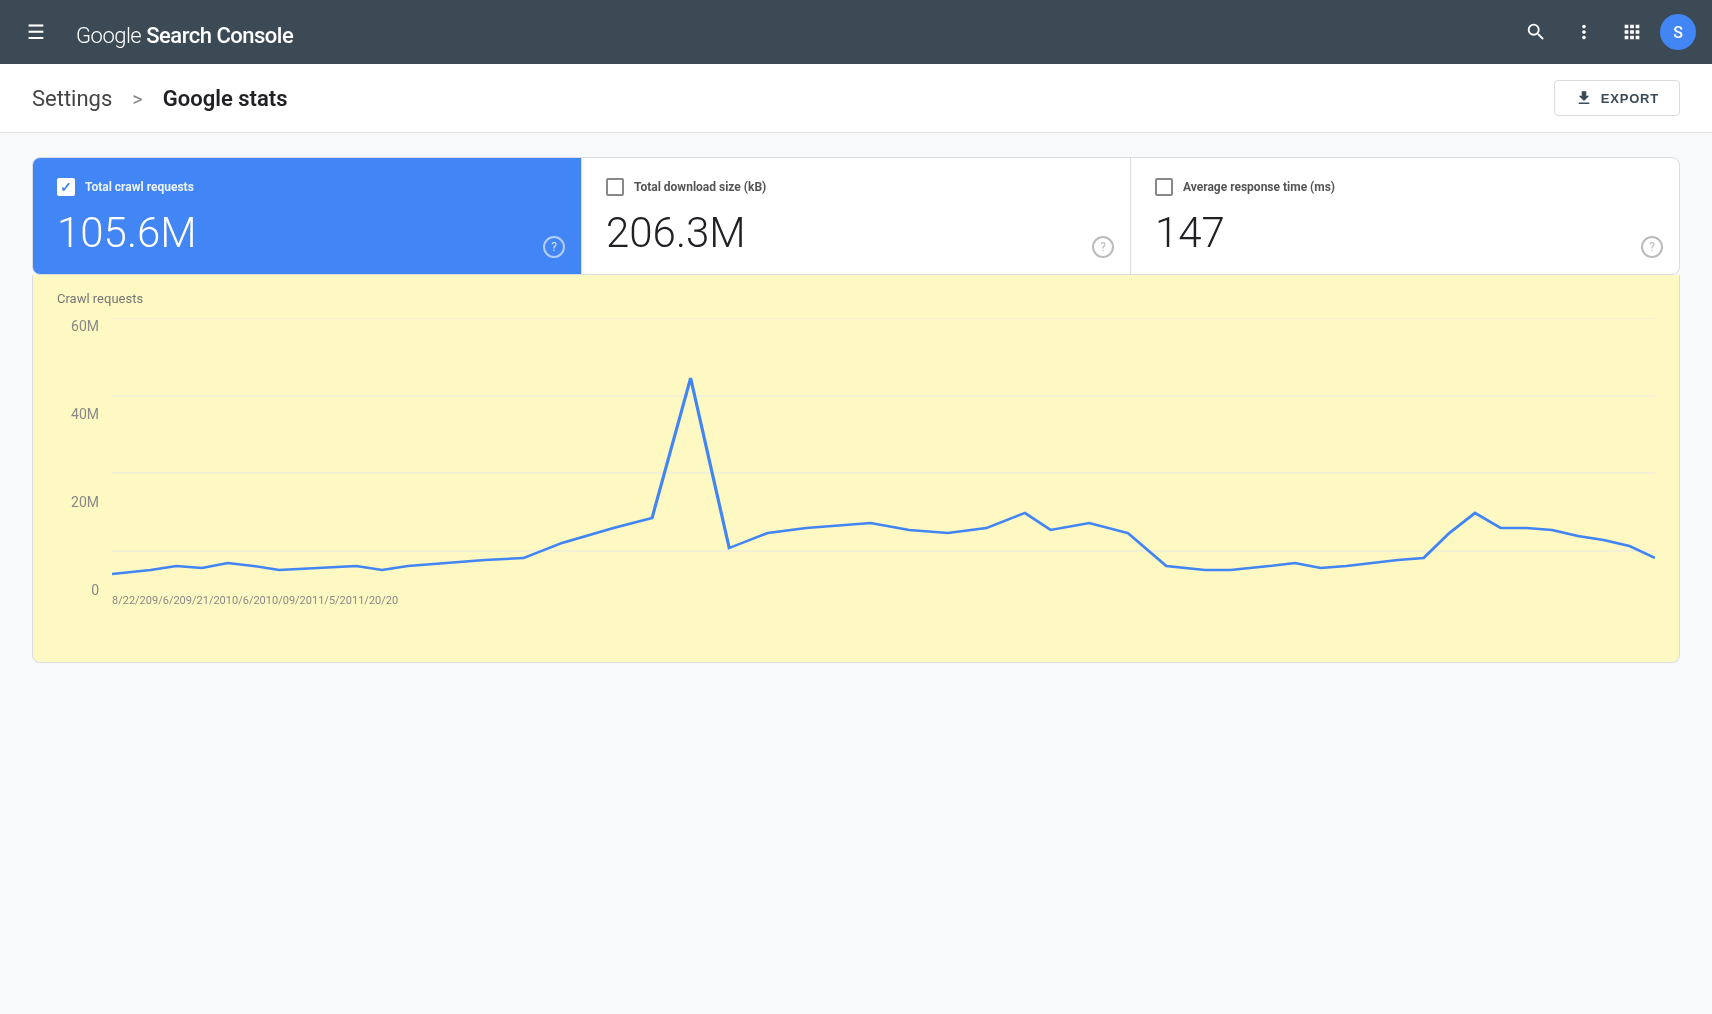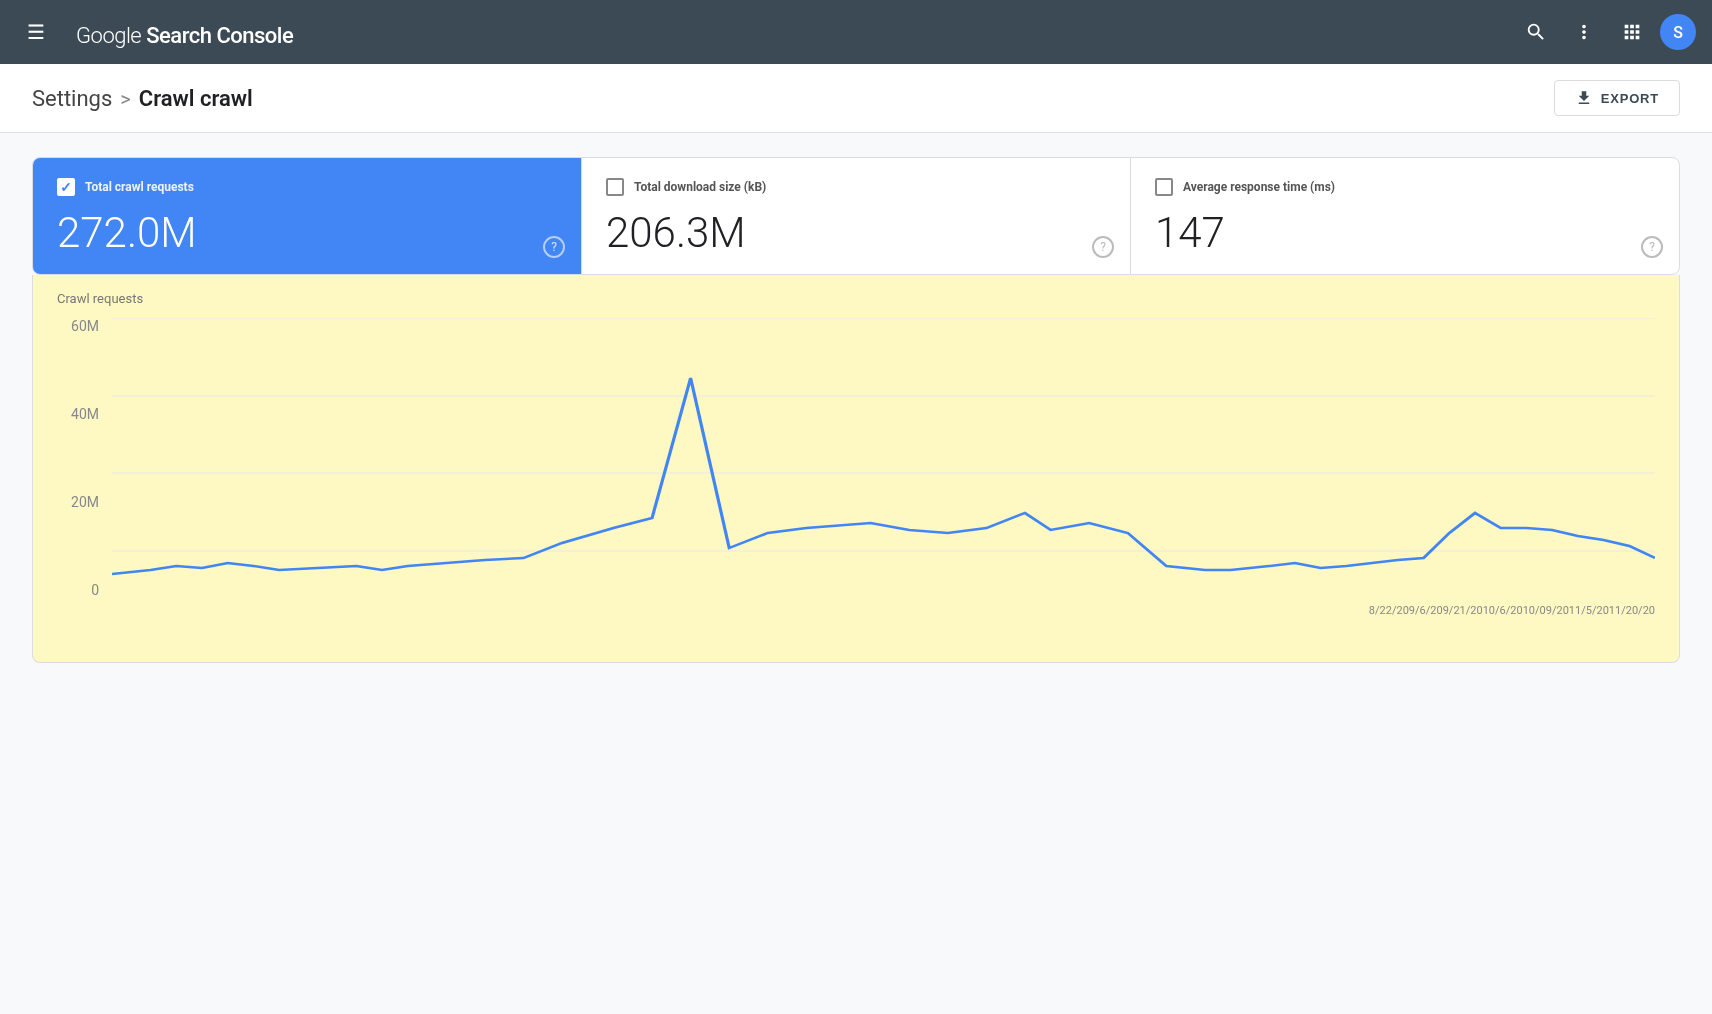--- a/index.html
+++ b/index.html
@@ -71,21 +71,21 @@
       background: white;
       padding: 16px 32px;
       display: flex;
       align-items: center;
       justify-content: space-between;
       border-bottom: 1px solid #e0e0e0;
     }
     .breadcrumb {
       display: flex;
       align-items: flex-end;
-      gap: 8px;
+      gap: 20px;
     }
     .breadcrumb-link {
       font-size: 22px;
       color: #444;
       text-decoration: none;
       font-weight: 400;
       cursor: pointer;
     }
     .breadcrumb-separator {
       font-size: 20px;
@@ -237,24 +237,24 @@
       position: absolute;
       left: 55px;
       right: 0;
       top: 0;
       bottom: 40px;
     }
     .x-axis {
       position: absolute;
       left: 55px;
       right: 0;
-      bottom: 4px;
+      bottom: 14px;
       height: 30px;
       display: flex;
-      justify-content: flex-end;
+      justify-content: flex-start;
       align-items: flex-start;
     }
     .x-label {
       font-size: 11px;
       color: #888;
     }
     svg.chart-svg {
       width: 100%;
       height: 100%;
     }
@@ -292,42 +292,42 @@
     <div class="avatar">
       <span>S</span>
     </div>
   </div>
 </header>
 
 <div class="page-header">
   <nav class="breadcrumb">
     <a class="breadcrumb-link">Settings</a>
     <span class="breadcrumb-separator">&gt;</span>
-    <span class="breadcrumb-current">Crawl crawl</span>
+    <span class="breadcrumb-current">Google stats</span>
   </nav>
   <button class="export-btn">
     <svg width="18" height="18" viewBox="0 0 24 24" fill="#3c4a56">
         <path d="M19 9h-4V3H9v6H5l7 7 7-7zM5 18v2h14v-2H5z"></path>
       </svg>
     <span>EXPORT</span>
   </button>
 </div>
 
 <main class="main">
 
   <div class="stats-container">
 
     <div class="stat-card active">
       <div class="stat-card-header">
         <div class="stat-checkbox">
           <span class="checkmark">✓</span>
         </div>
         <span class="stat-label">Total crawl requests</span>
       </div>
-      <div class="stat-value">272.0M</div>
+      <div class="stat-value">105.6M</div>
       <div class="stat-help">?</div>
     </div>
 
     <div class="stat-card">
       <div class="stat-card-header">
         <div class="stat-checkbox"></div>
         <span class="stat-label">Total download size (kB)</span>
       </div>
       <div class="stat-value">206.3M</div>
       <div class="stat-help">?</div>

